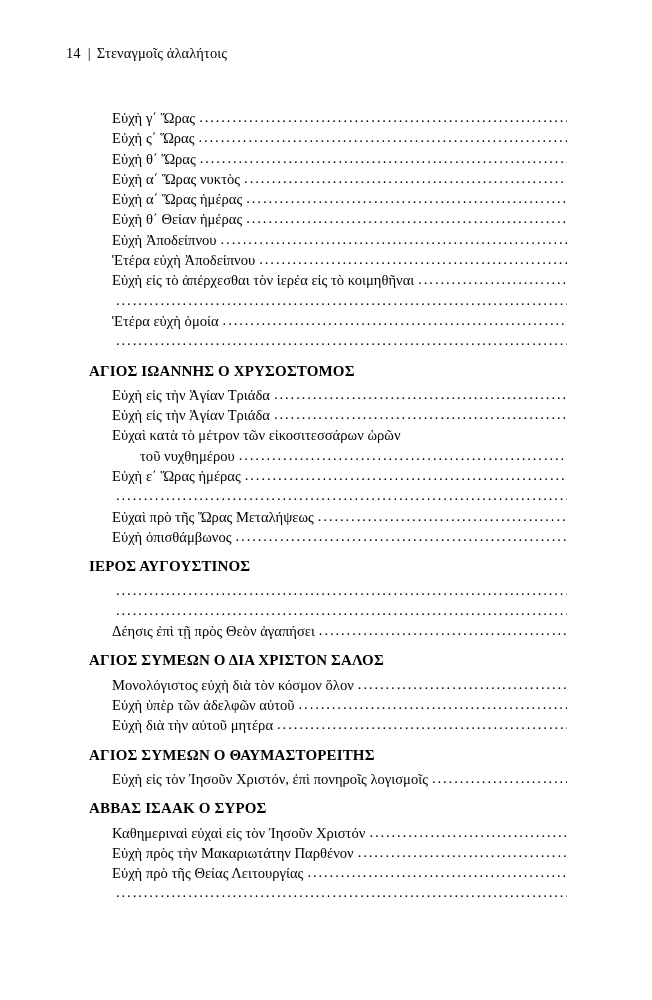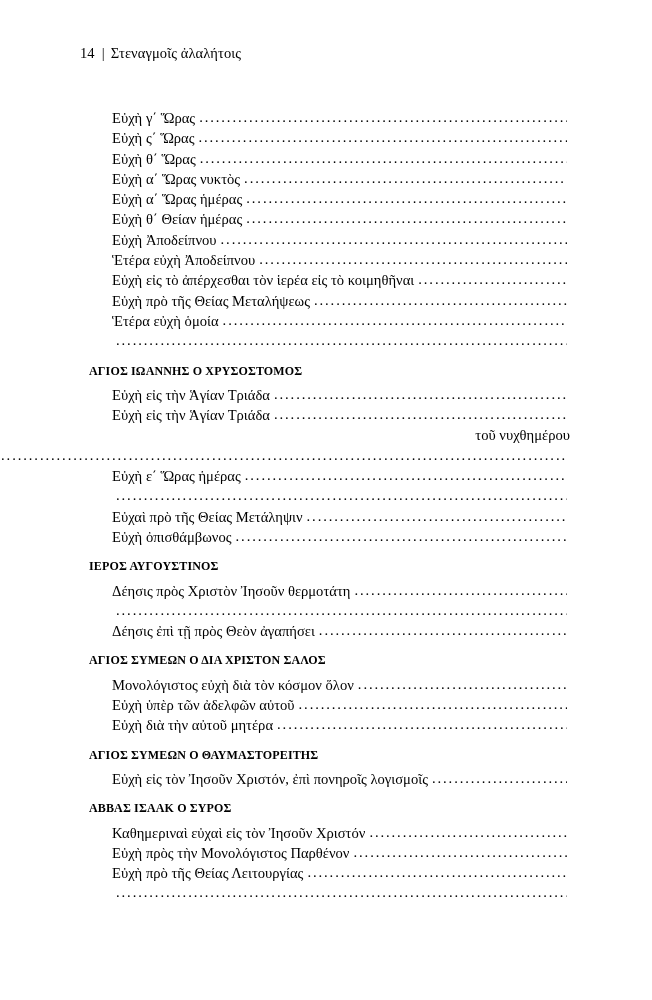--- a/index.html
+++ b/index.html
@@ -19,21 +19,21 @@
     position: absolute;
     left: 0;
     top: 0;
     width: 652px;
     height: 1000px;
     box-sizing: border-box;
     padding: 0;
   }
   .header {
     position: absolute;
-    left: 80px;
+    left: 66px;
     top: 45px;
     font-size: 14.5px;
     letter-spacing: 0.1px;
     white-space: nowrap;
   }
   .header .pagenum {
     font-family: "Liberation Serif", serif;
   }
   .header .sep {
     display: inline-block;
@@ -73,24 +73,23 @@
   .entry .page {
     flex: 0 0 auto;
     text-align: right;
     min-width: 26px;
   }
   .lvl1 {
     padding-left: 30px;
   }
   .lvl2 {
     padding-left: 58px;
-    flex-direction: column;
   }
   .section {
-    font-size: 12px;
+    font-size: 15px;
     font-weight: bold;
     line-height: 20.3px;
     letter-spacing: 0.15px;
     padding-left: 7px;
     white-space: nowrap;
   }
   .gap-before {
     margin-top: 9px;
   }
   .gap-small {
@@ -147,21 +146,20 @@
         <span class="label">Ἑτέρα εὐχὴ Ἀποδείπνου</span>
         <span class="dots">........................................................................................................................</span>
         <span class="page">186</span>
       </div>
       <div class="entry lvl1">
         <span class="label">Εὐχὴ εἰς τὸ ἀπέρχεσθαι τὸν ἱερέα εἰς τὸ κοιμηθῆναι</span>
         <span class="dots">........................................................................................................................</span>
         <span class="page">186</span>
       </div>
       <div class="entry lvl1">
-        <span class="label">Εὐχὴ πρὸ τῆς Θείας Μεταλήψεως</span>
         <span class="dots">........................................................................................................................</span>
         <span class="page">187</span>
       </div>
       <div class="entry lvl1">
         <span class="label">Ἑτέρα εὐχὴ ὁμοία</span>
         <span class="dots">........................................................................................................................</span>
         <span class="page">189</span>
       </div>
       <div class="entry lvl1">
         <span class="dots">........................................................................................................................</span>
@@ -170,48 +168,52 @@
       <div class="section gap-before">ΑΓΙΟΣ ΙΩΑΝΝΗΣ Ο ΧΡΥΣΟΣΤΟΜΟΣ</div>
       <div class="entry lvl1 gap-small">
         <span class="label">Εὐχὴ εἰς τὴν Ἁγίαν Τριάδα</span>
         <span class="dots">........................................................................................................................</span>
         <span class="page">194</span>
       </div>
       <div class="entry lvl1">
         <span class="label">Εὐχὴ εἰς τὴν Ἁγίαν Τριάδα</span>
         <span class="dots">........................................................................................................................</span>
         <span class="page">195</span>
+      </div>
+      <div class="entry lvl1 nodots">
+        <span class="label">Εὐχαὶ κατὰ τὸ μέτρον τῶν εἰκοσιτεσσάρων ὡρῶν</span>
+        <span class="dots">........................................................................................................................</span>
+        <span class="page"></span>
       </div>
       <div class="entry lvl2">
         <span class="label">τοῦ νυχθημέρου</span>
         <span class="dots">........................................................................................................................</span>
         <span class="page">196</span>
       </div>
       <div class="entry lvl1">
         <span class="label">Εὐχὴ ε΄ Ὥρας ἡμέρας</span>
         <span class="dots">........................................................................................................................</span>
         <span class="page">197</span>
       </div>
       <div class="entry lvl1">
         <span class="dots">........................................................................................................................</span>
         <span class="page">198</span>
       </div>
       <div class="entry lvl1">
-        <span class="label">Εὐχαὶ πρὸ τῆς Θείας Μετάληψιν</span>
+        <span class="label">Εὐχαὶ πρὸ τῆς Ὥρας Μεταλήψεως</span>
         <span class="dots">........................................................................................................................</span>
         <span class="page">205</span>
       </div>
       <div class="entry lvl1">
         <span class="label">Εὐχὴ ὀπισθάμβωνος</span>
         <span class="dots">........................................................................................................................</span>
         <span class="page">208</span>
       </div>
       <div class="section gap-before">ΙΕΡΟΣ ΑΥΓΟΥΣΤΙΝΟΣ</div>
       <div class="entry lvl1 gap-small">
-        <span class="label">Δέησις πρὸς Χριστὸν Ἰησοῦν θερμοτάτη</span>
         <span class="dots">........................................................................................................................</span>
         <span class="page">212</span>
       </div>
       <div class="entry lvl1">
         <span class="dots">........................................................................................................................</span>
         <span class="page">218</span>
       </div>
       <div class="entry lvl1">
         <span class="label">Δέησις ἐπὶ τῇ πρὸς Θεὸν ἀγαπήσει</span>
         <span class="dots">........................................................................................................................</span>
@@ -239,21 +241,21 @@
         <span class="dots">........................................................................................................................</span>
         <span class="page">236</span>
       </div>
       <div class="section gap-before">ΑΒΒΑΣ ΙΣΑΑΚ Ο ΣΥΡΟΣ</div>
       <div class="entry lvl1 gap-small">
         <span class="label">Καθημεριναὶ εὐχαὶ εἰς τὸν Ἰησοῦν Χριστόν</span>
         <span class="dots">........................................................................................................................</span>
         <span class="page">240</span>
       </div>
       <div class="entry lvl1">
-        <span class="label">Εὐχὴ πρὸς τὴν Μονολόγιστος Παρθένον</span>
+        <span class="label">Εὐχὴ πρὸς τὴν Μακαριωτάτην Παρθένον</span>
         <span class="dots">........................................................................................................................</span>
         <span class="page">242</span>
       </div>
       <div class="entry lvl1">
         <span class="label">Εὐχὴ πρὸ τῆς Θείας Λειτουργίας</span>
         <span class="dots">........................................................................................................................</span>
         <span class="page">242</span>
       </div>
       <div class="entry lvl1">
         <span class="dots">........................................................................................................................</span>

